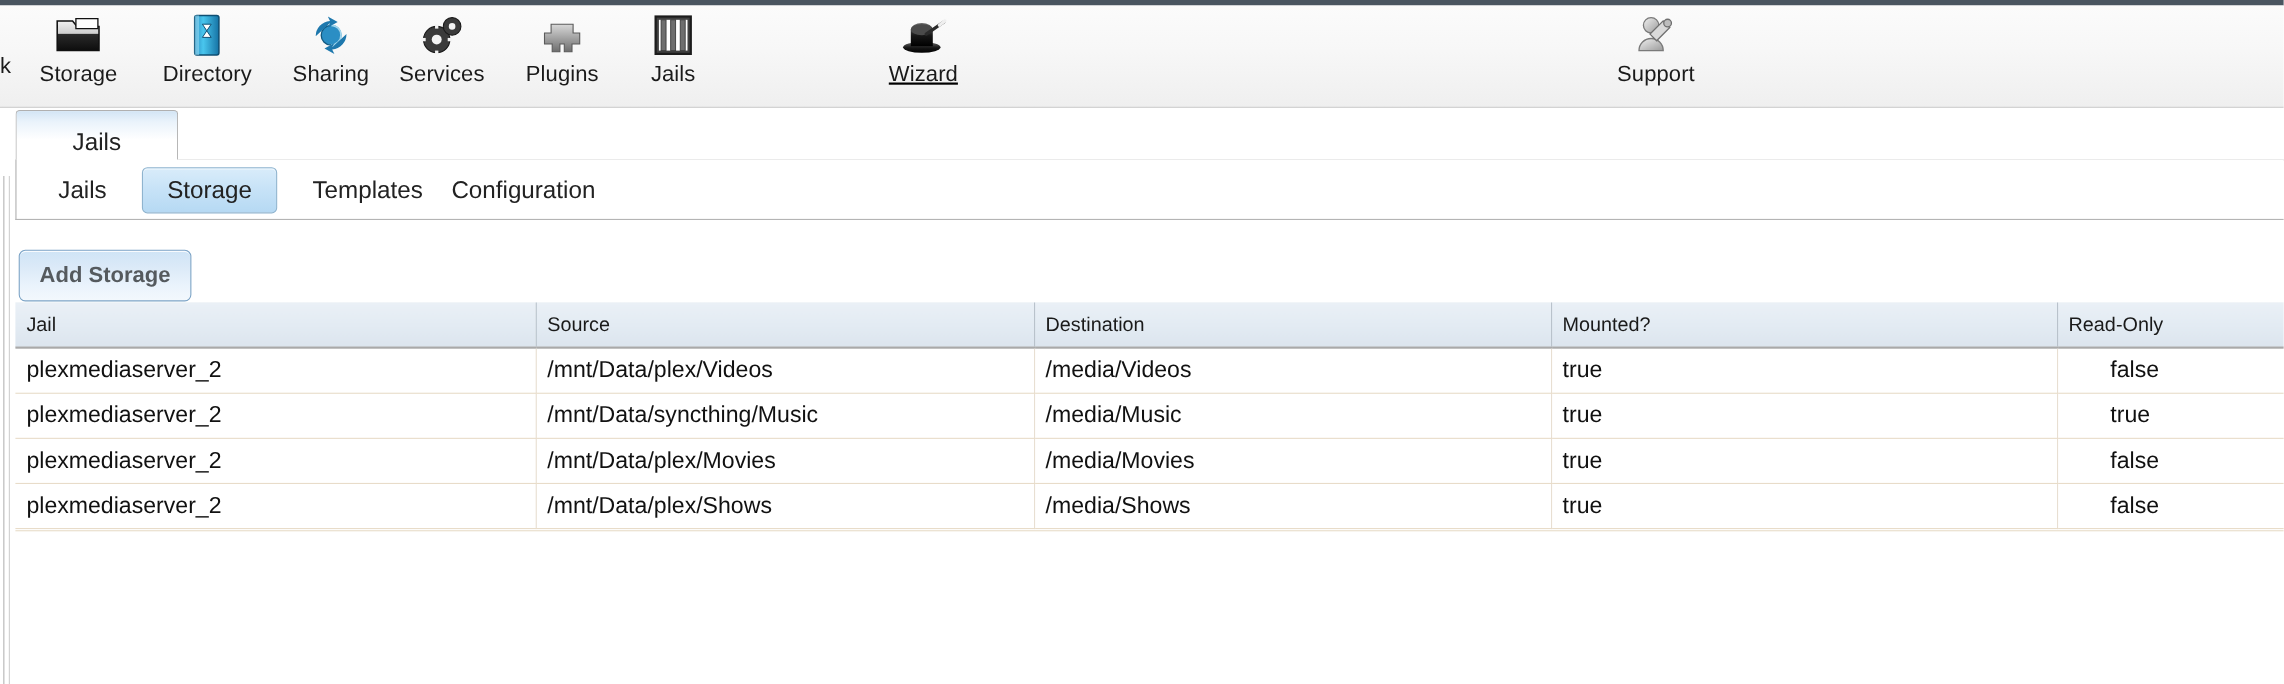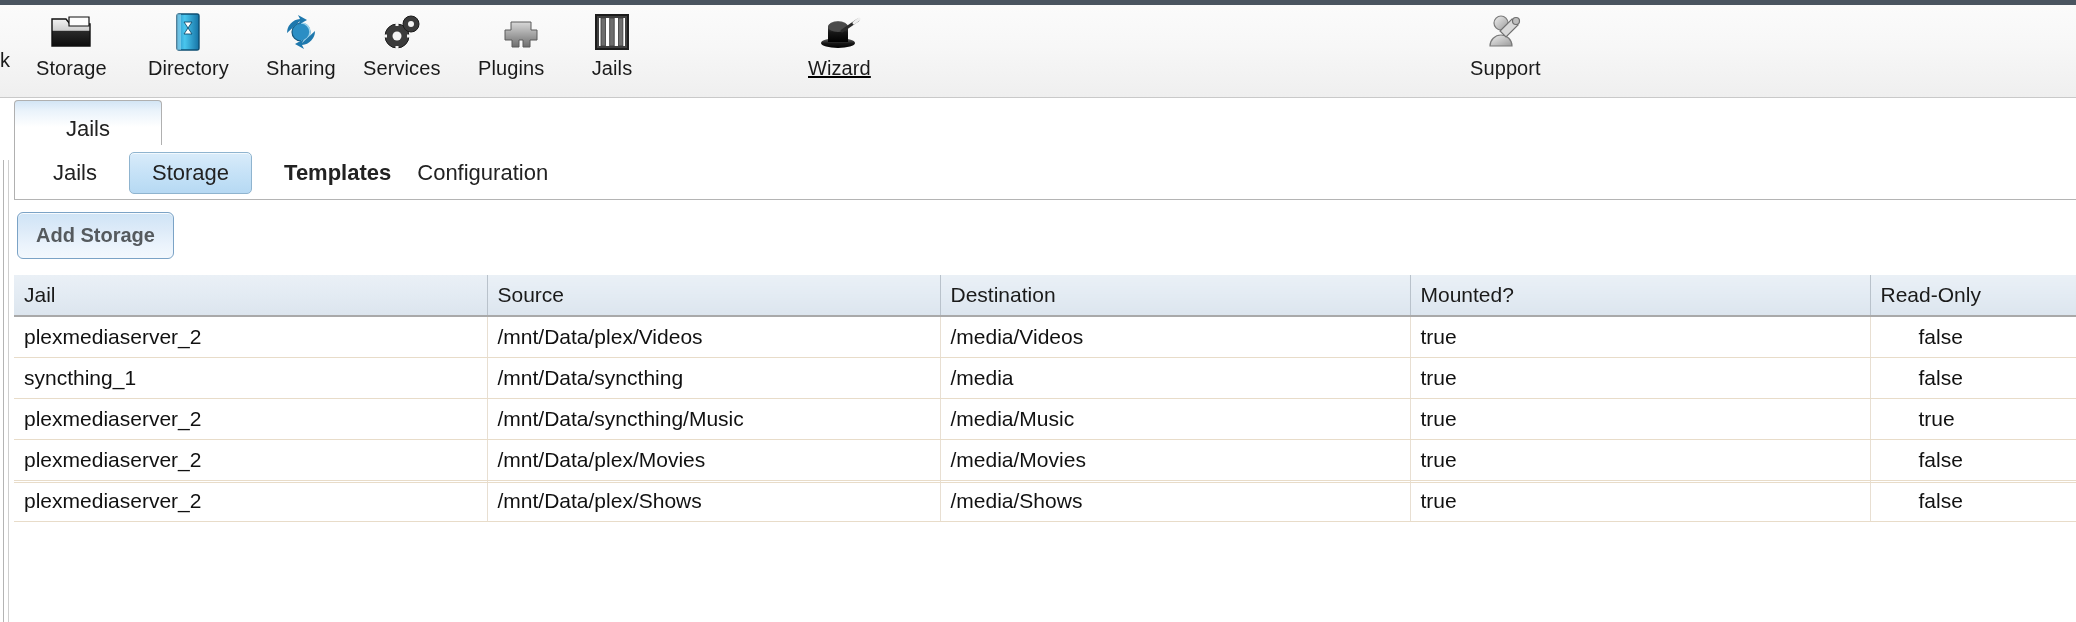--- a/index.html
+++ b/index.html
@@ -119,26 +119,26 @@
   }
   #sub-jails { margin-left: 28px; }
   #sub-storage {
     margin-left: 22px;
     background: linear-gradient(to bottom, #d9ecfa 0%, #c6e2f7 50%, #b6d9f3 100%);
     border: 1px solid #8fb4cf;
     border-radius: 5px;
     padding: 7px 22px;
     box-shadow: inset 0 1px 0 #f2f9fe;
   }
-  #sub-templates { margin-left: 22px; font-weight: bold; }
+  #sub-templates { margin-left: 22px; }
   #sub-config { margin-left: 6px; }
 
   
   #addstorage {
-    position: absolute; left: 17px; top: 113px;
+    position: absolute; left: 17px; top: 128px;
     padding: 11px 18px;
     font-size: 20px;
     font-weight: bold;
     color: #555a5e;
     background: linear-gradient(to bottom, #cfe4f6 0%, #dceaf8 35%, #eaf3fc 70%, #f3f8fd 100%);
     border: 1px solid #7ba3c6;
     border-radius: 6px;
     cursor: pointer;
     user-select: none;
     white-space: nowrap;
@@ -158,21 +158,21 @@
     table-layout: fixed;
     font-size: 21px;
     color: #111;
   }
   table#grid th {
     background: linear-gradient(to bottom, #eaf0f6 0%, #e3ebf3 50%, #dce5ee 100%);
     border-right: 1px solid #b9c2cb;
     border-bottom: 2px solid #a9a9a9;
     text-align: left;
     font-weight: normal;
-    font-size: 21px;
+    font-size: 18px;
     color: #1a1a1a;
     padding: 8px 0 8px 10px;
     height: 41px;
     white-space: nowrap;
   }
   table#grid th:last-child { border-right: none; }
   table#grid td {
     border-right: 1px solid #e8dfd2;
     border-bottom: 1px solid #e8dcc9;
     padding: 5px 0 5px 10px;
@@ -268,21 +268,21 @@
             <rect x="16.5" y="11" width="3" height="4"></rect>
               <rect x="16.5" y="35" width="3" height="4"></rect>
             <rect x="4" y="23.5" width="4" height="3"></rect>
               <rect x="28" y="23.5" width="4" height="3"></rect>
           </g>
         </svg>
       </span>
       <span class="tb-lbl">Services</span>
     </div>
 
-    <div class="tb-item" style="left:478px;align-items:flex-end;">
+    <div class="tb-item" style="left:478px;">
       <span class="tb-ico">
         <svg width="44" height="40" viewBox="0 0 44 40">
           <defs>
             <linearGradient id="gPlug" x1="0" y1="0" x2="0" y2="1">
               <stop offset="0%" stop-color="#d8d8d8"></stop>
                 <stop offset="100%" stop-color="#6e6e6e"></stop>
             </linearGradient>
           </defs>
           <path d="M12 10 h20 v8 h6 v10 h-7 v7 h-7 v-7 h-4 v7 h-7 v-7 H6 V18 h6 Z" fill="url(#gPlug)" stroke="#5a5a5a" stroke-width="1"></path>
         </svg>
@@ -385,27 +385,20 @@
           <th>Destination</th>
           <th>Mounted?</th>
           <th>Read-Only</th>
         </tr>
       </thead>
       <tbody id="grid-body">
           <tr>
             <td>plexmediaserver_2</td>
             <td>/mnt/Data/plex/Videos</td>
             <td>/media/Videos</td>
-            <td>true</td>
-            <td>false</td>
-          </tr>
-          <tr>
-            <td>syncthing_1</td>
-            <td>/mnt/Data/syncthing</td>
-            <td>/media</td>
             <td>true</td>
             <td>false</td>
           </tr>
           <tr>
             <td>plexmediaserver_2</td>
             <td>/mnt/Data/syncthing/Music</td>
             <td>/media/Music</td>
             <td>true</td>
             <td>true</td>
           </tr>

